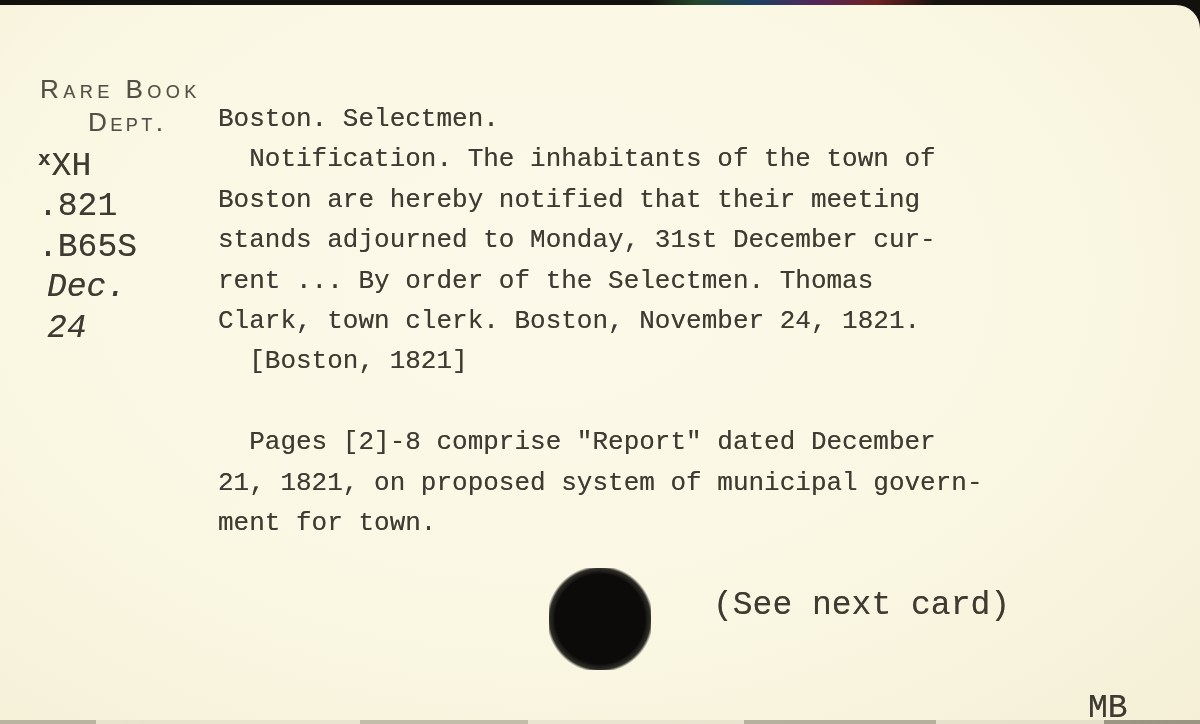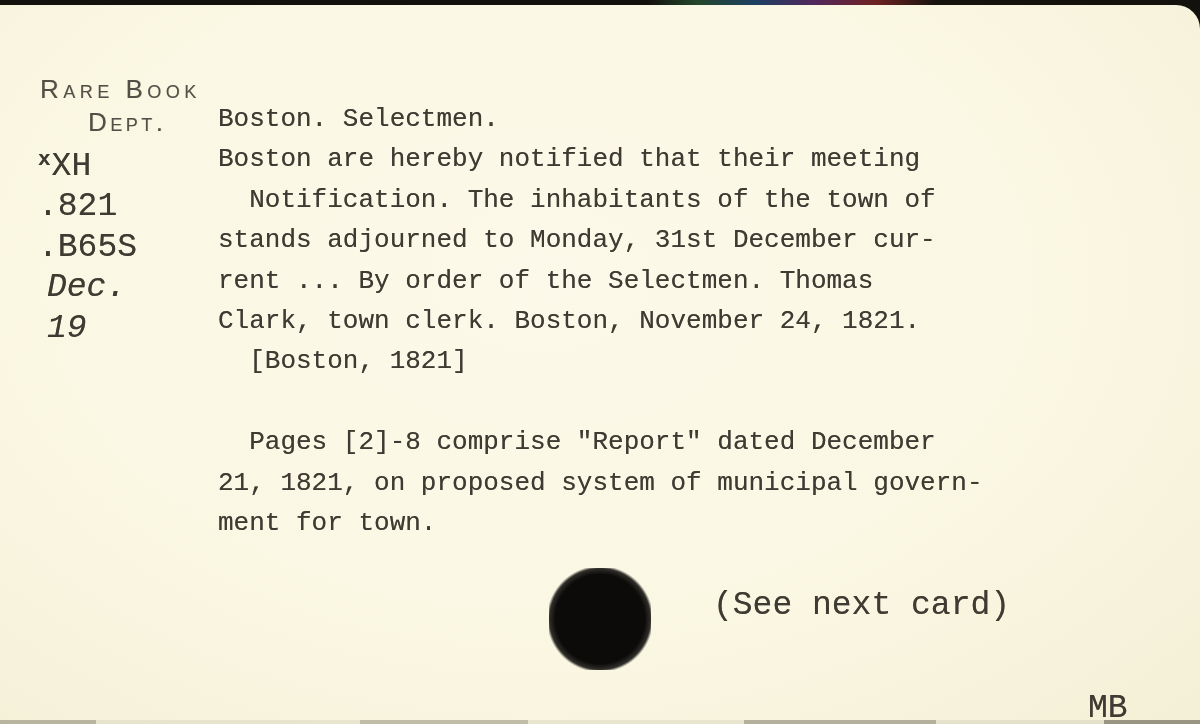--- a/index.html
+++ b/index.html
@@ -69,27 +69,27 @@
     <div class="stamp">
       <div class="stamp-line stamp1">Rare Book</div>
       <div class="stamp-line stamp2">Dept.</div>
     </div>
 
     <div class="callnum ink">
       <div class="cn-line cn-pad4"><span class="cn-sup">x</span><span>XH</span></div>
       <div class="cn-line cn-pad4">.821</div>
       <div class="cn-line cn-pad4">.B65S</div>
       <div class="cn-line cn-pad13">Dec.</div>
-      <div class="cn-line cn-pad13">19</div>
+      <div class="cn-line cn-pad13">24</div>
     </div>
 
     <div class="main ink">
       <div class="line">Boston. Selectmen.</div>
+      <div class="line">  Notification. The inhabitants of the town of</div>
       <div class="line">Boston are hereby notified that their meeting</div>
-      <div class="line">  Notification. The inhabitants of the town of</div>
       <div class="line">stands adjourned to Monday, 31st December cur-</div>
       <div class="line">rent ... By order of the Selectmen. Thomas</div>
       <div class="line">Clark, town clerk. Boston, November 24, 1821.</div>
       <div class="line">  [Boston, 1821]</div>
       <div class="line"></div>
       <div class="line">  Pages [2]-8 comprise "Report" dated December</div>
       <div class="line">21, 1821, on proposed system of municipal govern-</div>
       <div class="line">ment for town.</div>
     </div>
 

